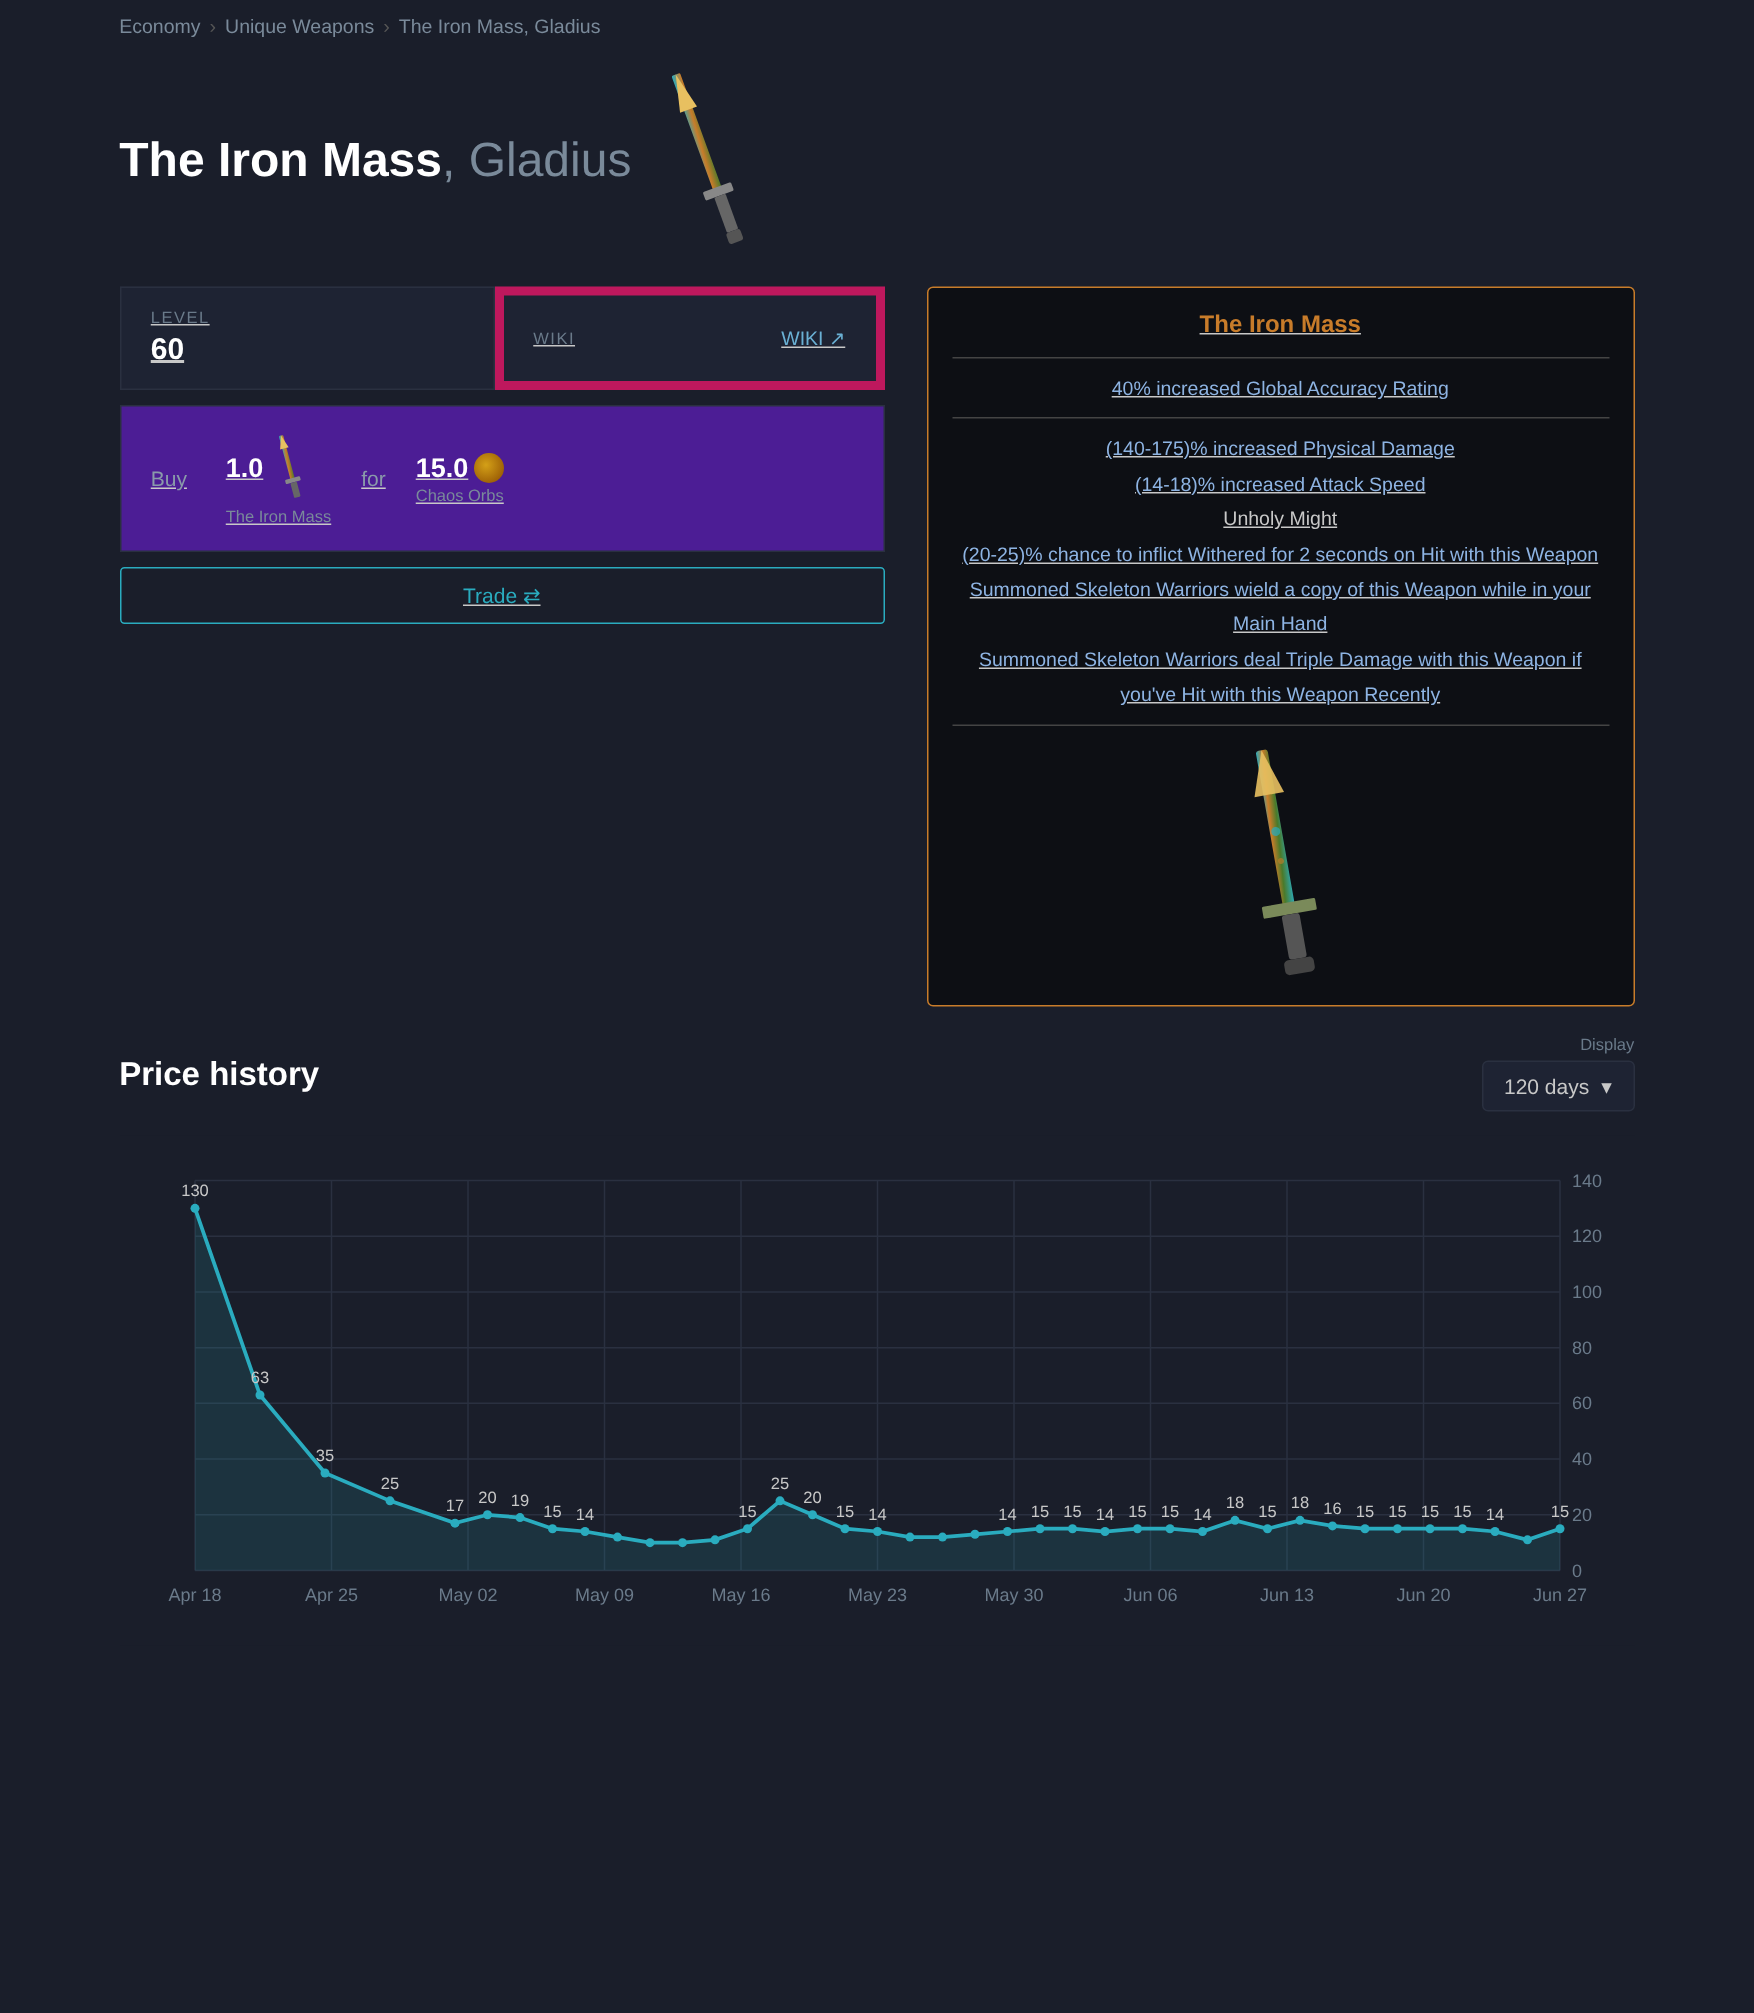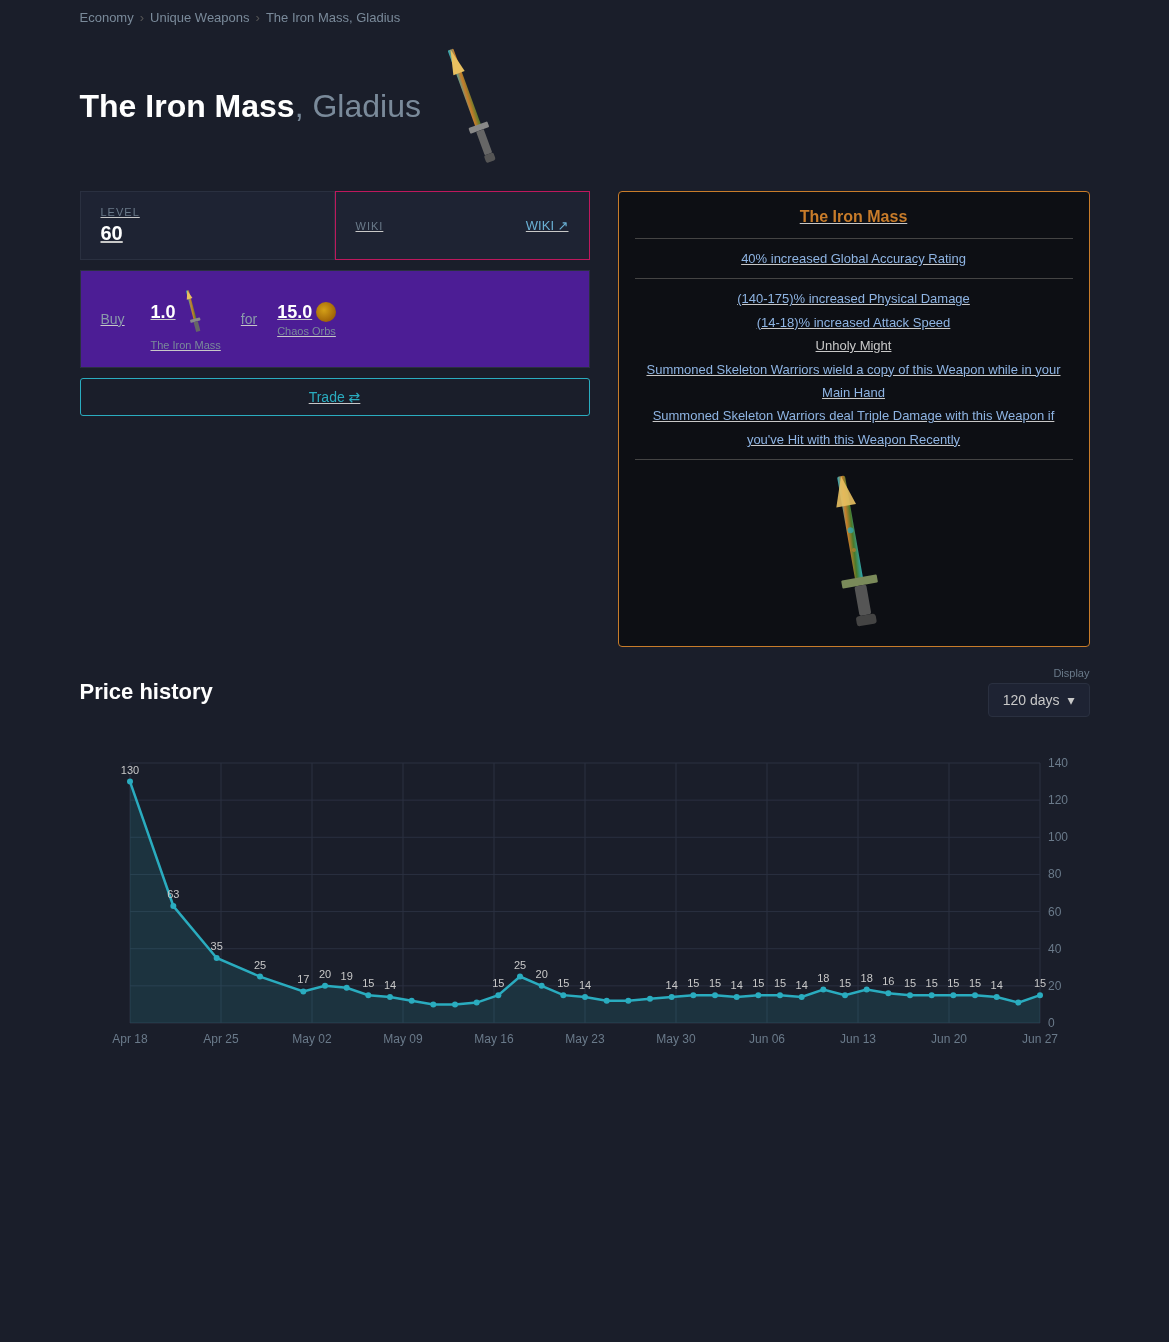--- a/index.html
+++ b/index.html
@@ -87,21 +87,21 @@
       color: #6a7a8a;
       margin-bottom: 4px;
     }
     .info-box .value {
       font-size: 20px;
       color: #fff;
       font-weight: bold;
     }
     .info-box-wiki {
       background: #1e2333;
-      border: 1px solid #be185d;
+      border: 6px solid #be185d;
       padding: 14px 20px;
       flex: 1;
       display: flex;
       align-items: center;
       justify-content: space-between;
     }
     .info-box-wiki .label {
       font-size: 11px;
       letter-spacing: 1px;
       color: #6a7a8a;
@@ -363,20 +363,21 @@
     <div class="right-panel">
       <div class="item-card-title">The Iron Mass</div>
       <hr class="item-divider">
 
       <div class="item-stat">40% increased Global Accuracy Rating</div>
       <hr class="item-divider">
 
       <div class="item-stat">(140-175)% increased Physical Damage</div>
       <div class="item-stat">(14-18)% increased Attack Speed</div>
       <div class="item-stat-white">Unholy Might</div>
+      <div class="item-stat">(20-25)% chance to inflict Withered for 2 seconds on Hit with this Weapon</div>
       <div class="item-stat">Summoned Skeleton Warriors wield a copy of this Weapon while in your Main Hand</div>
       <div class="item-stat">Summoned Skeleton Warriors deal Triple Damage with this Weapon if you've Hit with this Weapon Recently</div>
 
       <hr class="item-divider">
 
       <div class="item-card-image">
         <svg viewBox="0 0 80 160" width="80" height="160">
           <defs>
             <linearGradient id="wg3" x1="0%" y1="0%" x2="100%" y2="100%">
               <stop offset="0%" style="stop-color:#2aacbf"></stop>

